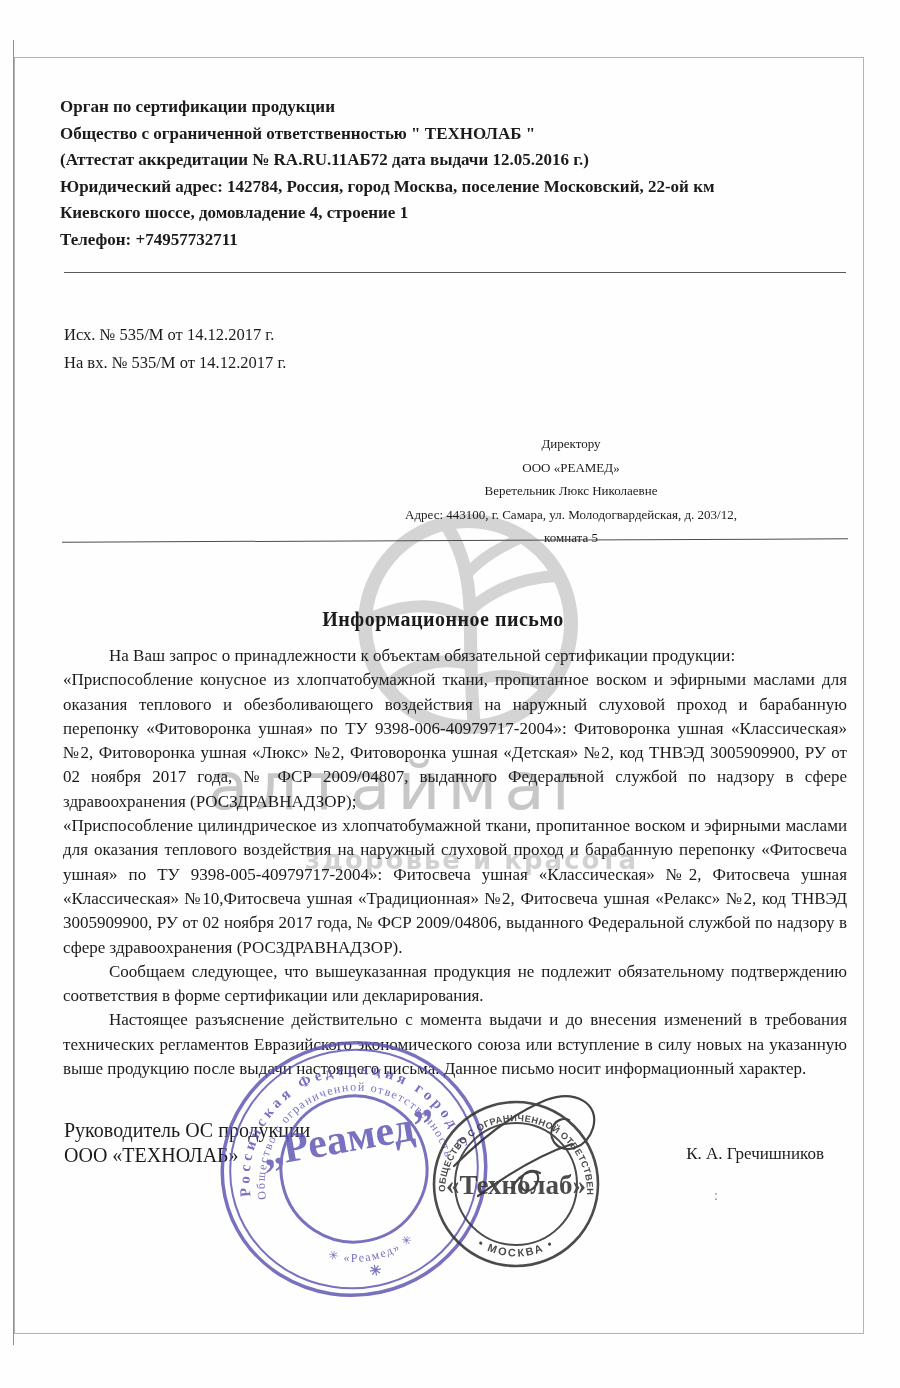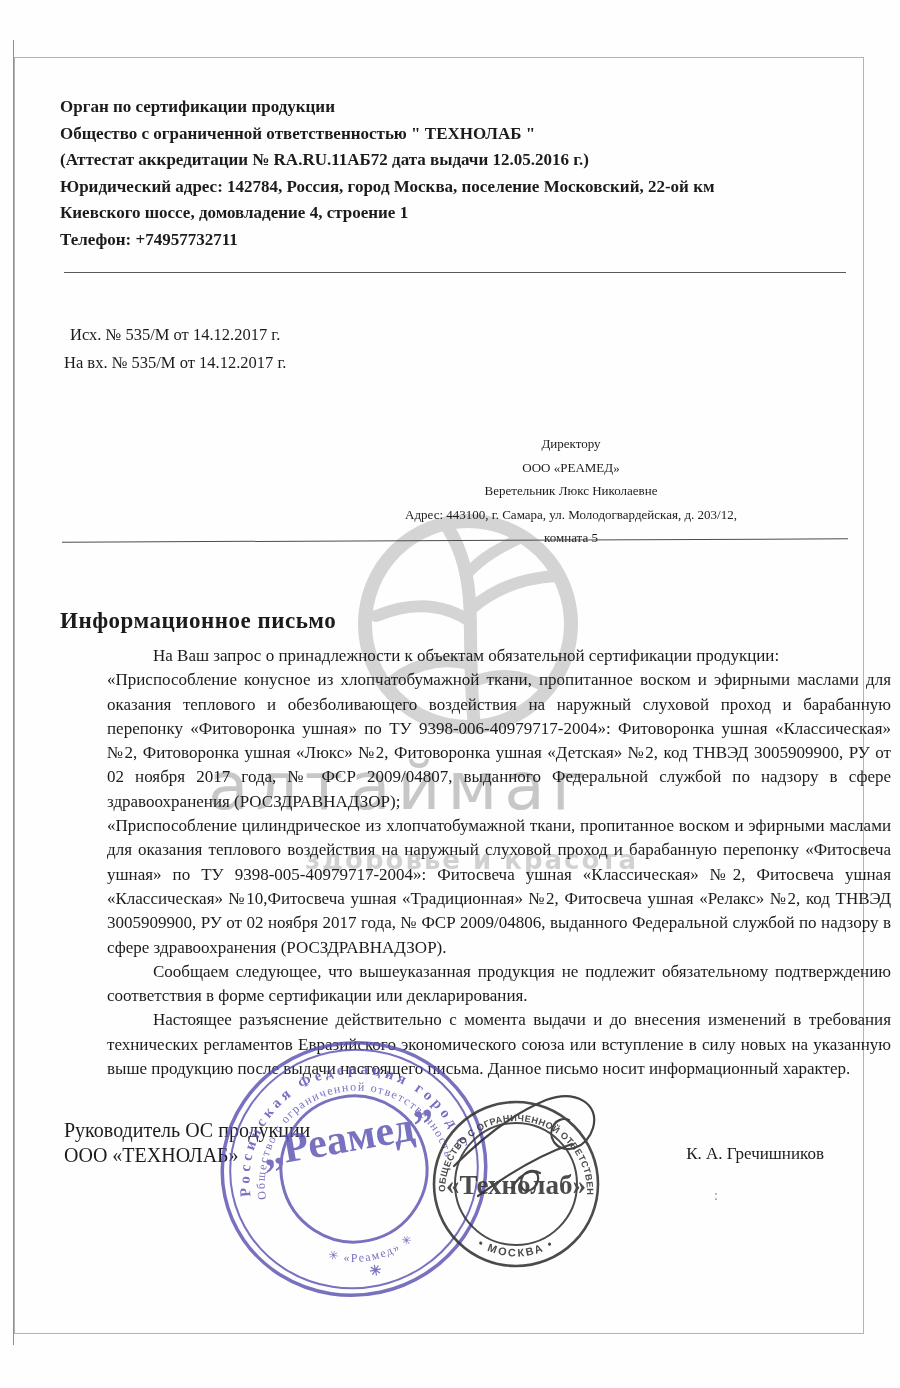--- a/index.html
+++ b/index.html
@@ -29,33 +29,33 @@
   }
   .wm-logo{position:absolute;left:352px;top:506px;opacity:.55;}
 
   
   .content{position:absolute;inset:0;z-index:1;}
   .header{
     position:absolute;left:60px;top:94px;width:790px;
     font-weight:bold;font-size:17px;line-height:26.5px;
   }
   .rule1{position:absolute;left:64px;top:272px;width:782px;height:1px;background:#5a5a5a;}
-  .refs{position:absolute;left:64px;top:321px;font-size:16.5px;line-height:28px;text-align:center;}
+  .refs{position:absolute;left:64px;top:321px;font-size:16.5px;line-height:28px;}
   .recipient{
     position:absolute;left:288px;top:432px;width:566px;
     text-align:center;font-size:13px;line-height:23.5px;
   }
   .rule2{position:absolute;left:62px;top:540px;width:786px;height:1px;background:#4c4c4c;transform:rotate(-0.25deg);}
   .title{
-    position:absolute;left:60px;top:608px;width:790px;
-    font-weight:bold;font-size:23px;letter-spacing:.5px;
+    position:absolute;left:48px;top:608px;width:790px;
+    text-align:center;font-weight:bold;font-size:20px;letter-spacing:.5px;
   }
   .body-text{
     position:absolute;left:63px;top:644px;width:784px;
-    font-size:17px;line-height:24.3px;text-align:justify;margin-left:44px;
+    font-size:17px;line-height:24.3px;text-align:justify;
   }
   .body-text p{margin:0;}
   .p-indent{text-indent:46px;}
   .sig-left{position:absolute;left:64px;top:1118px;font-size:20px;line-height:25px;}
   .sig-name{position:absolute;right:76px;top:1144px;font-size:17px;}
   .speck{position:absolute;left:714px;top:1188px;color:#8a8a8a;font-size:14px;}
 
   
   .stamps{position:absolute;inset:0;z-index:2;pointer-events:none;}
   .stamp-reamed{position:absolute;left:204px;top:1024px;opacity:.82;}

